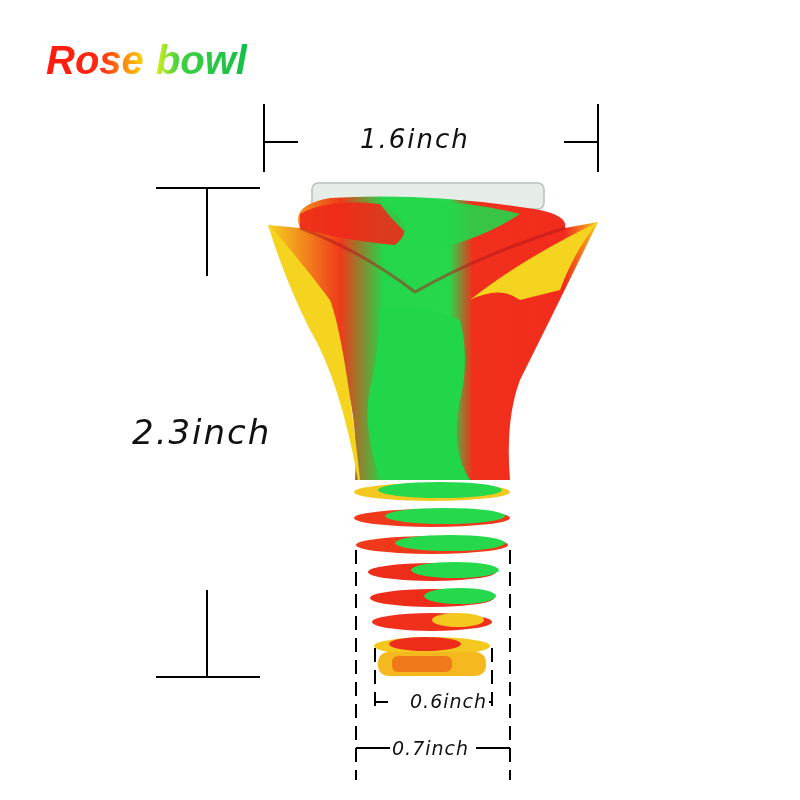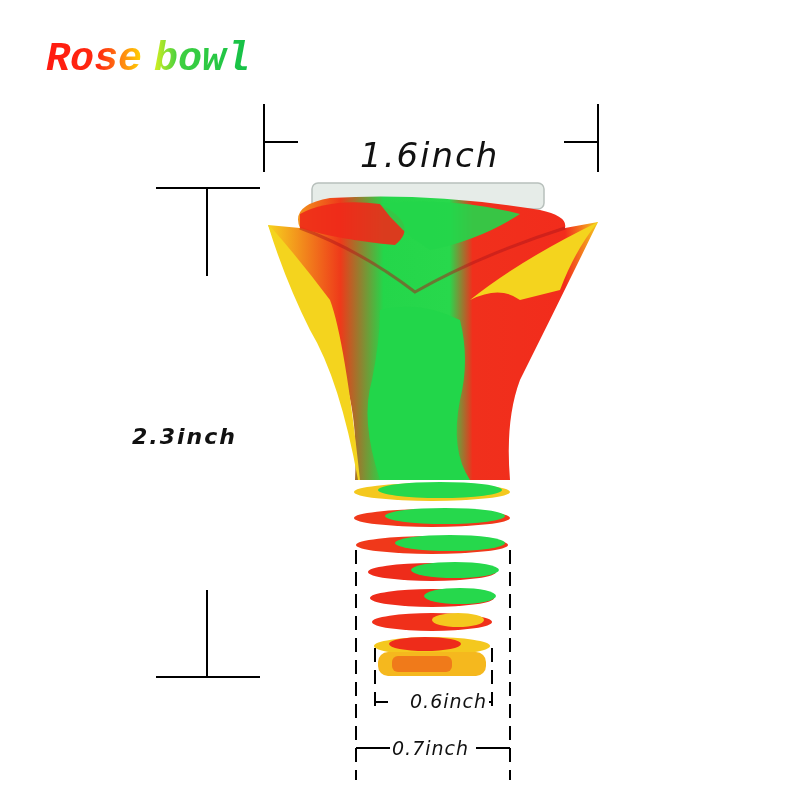--- a/index.html
+++ b/index.html
@@ -1,29 +1,29 @@
 <!DOCTYPE html>
 <html><head>
   <meta charset="utf-8">
   <style>
     html, body { margin: 0; padding: 0; background: #ffffff; }
     body { width: 800px; height: 800px; position: relative; overflow: hidden; font-family: "DejaVu Sans", sans-serif; }
     .title {
       position: absolute; left: 46px; top: 36px;
-      font-family: Liberation Mono, monospace; font-weight: bold; font-style: italic;
+      font-family: Liberation Sans, sans-serif; font-weight: bold; font-style: italic;
       font-size: 40px; letter-spacing: 0px; line-height: 48px;
     }
     .title .w1 { background: linear-gradient(90deg, #ff1a10 0%, #ff2a10 55%, #ff8a10 80%, #ffd400 100%); -webkit-background-clip: text; background-clip: text; color: transparent; }
     .title .w2 { background: linear-gradient(90deg, #d8f020 0%, #40d040 25%, #12c048 100%); -webkit-background-clip: text; background-clip: text; color: transparent; margin-left: 12px; }
     .label {
       position: absolute; font-family: "DejaVu Sans", sans-serif; font-style: italic;
       color: #111; white-space: nowrap; letter-spacing: 2px;
     }
-    .lbl-width { left: 360px; top: 135px; font-size: 34px; font-style: italic; }
-    .lbl-height { left: 132px; top: 424px; font-size: 22px; font-weight: bold; }
+    .lbl-width { left: 360px; top: 124px; font-size: 26px; font-style: italic; }
+    .lbl-height { left: 132px; top: 412px; font-size: 34px; font-weight: normal; }
     .lbl-inner { left: 408px; top: 690px; font-size: 19px; letter-spacing: 1px; background: #fff; padding: 0 2px; }
     .lbl-outer { left: 390px; top: 737px; font-size: 19px; letter-spacing: 1px; background: #fff; padding: 0 2px; }
     svg.art { position: absolute; left: 0; top: 0; }
   </style>
 </head>
 <body>
 
 <div class="title">
   <span class="w1">Rose</span><span class="w2">bowl</span>
 </div>

